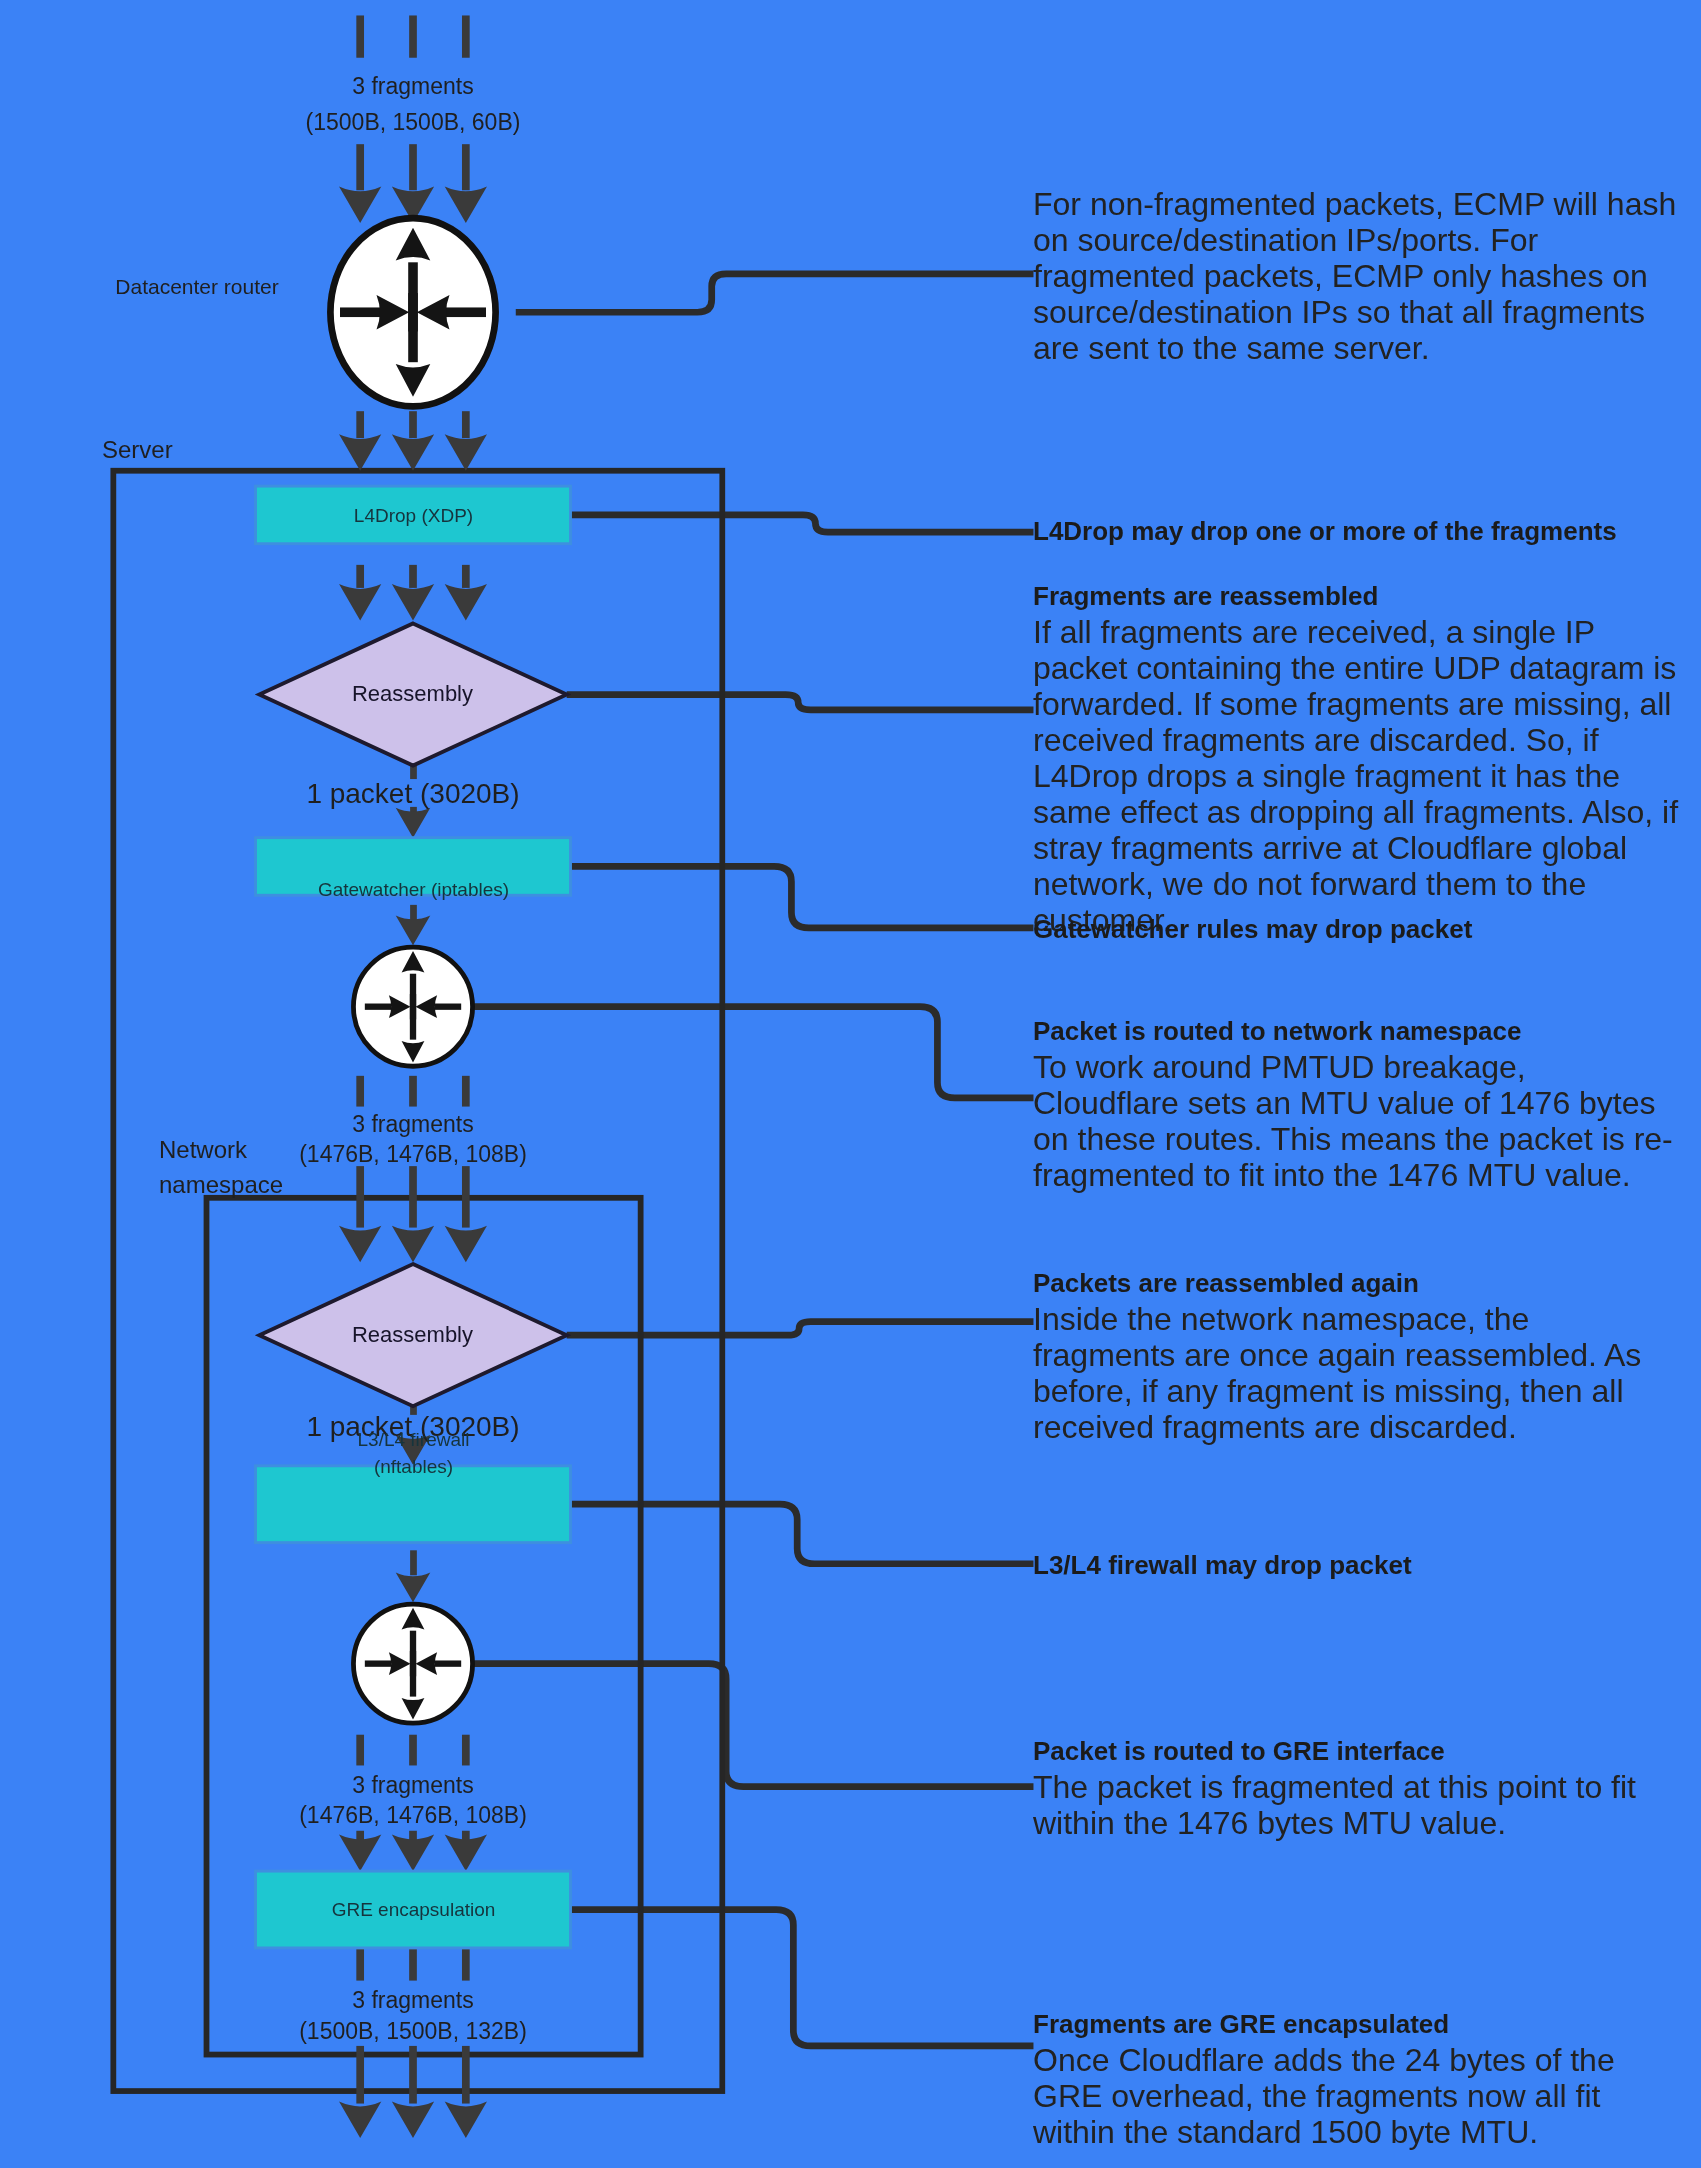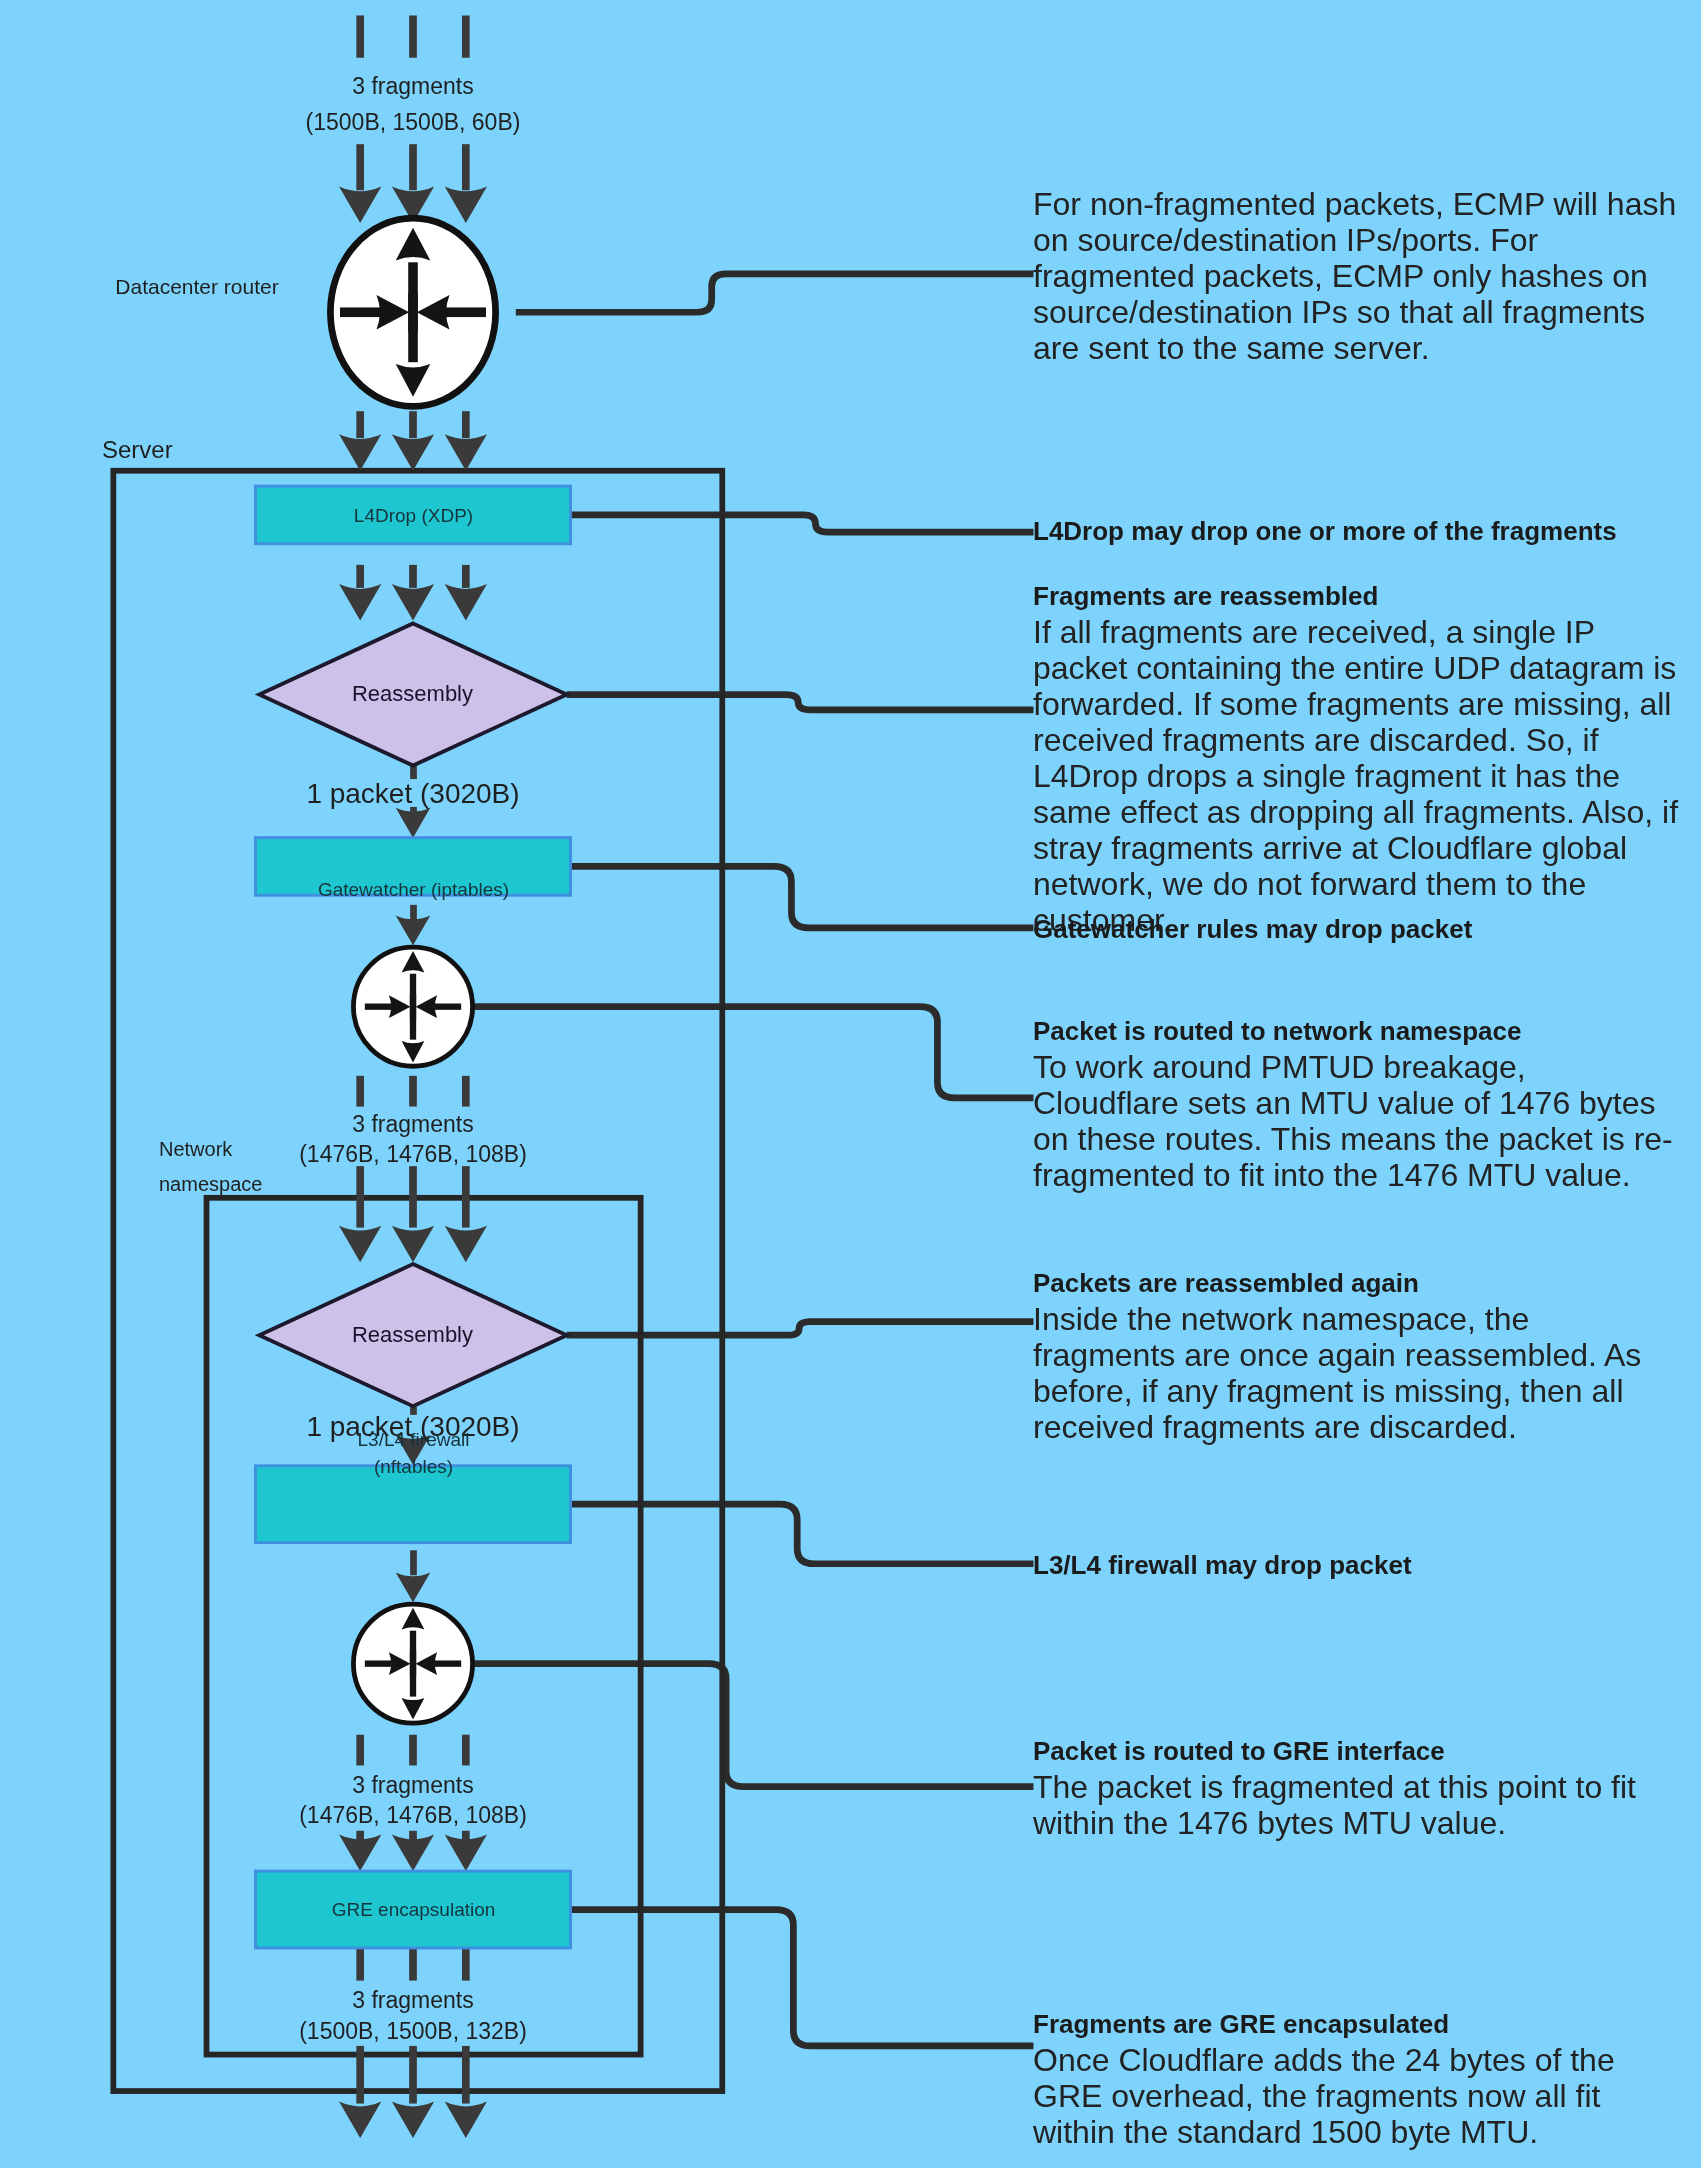--- a/index.html
+++ b/index.html
@@ -1,37 +1,37 @@
 <!DOCTYPE html>
 <html><head>
 <meta charset="utf-8">
 <style>
   html,body{margin:0;padding:0;background:#ffffff;}
   .stage{
     position:relative;
     width:1701px;height:2168px;
-    background:#7dd3fc;
+    background:#3b82f6;
     font-family:"Liberation Sans","DejaVu Sans",sans-serif;
     color:#1f1f1f;
     overflow:hidden;
   }
   .stage svg.diagram{position:absolute;left:0;top:0;}
   .txt{position:absolute;white-space:pre-line;}
   .flow-label{font-size:23px;text-align:center;line-height:31px;}
   .packet-label{font-size:28px;text-align:center;line-height:33px;}
   .node-label{
     position:absolute;display:flex;align-items:center;justify-content:center;
     text-align:center;font-size:19px;color:#16343d;line-height:27px;
     flex-direction:column;
   }
   .diamond-label{
     position:absolute;display:flex;align-items:center;justify-content:center;
     font-size:22px;color:#17142a;
   }
-  .container-label{font-size:20px;line-height:35px;}
+  .container-label{font-size:24px;line-height:35px;}
   .big-label{font-size:21px;line-height:40px;text-align:center;}
   .annotation{position:absolute;left:1033px;width:646px;}
   .annotation .heading{font-weight:bold;font-size:26px;line-height:36px;color:#1b1b1b;}
   .annotation .body{font-size:32px;line-height:36px;color:#222222;}
 </style>
 </head>
 <body>
 
 <div class="stage">
 

